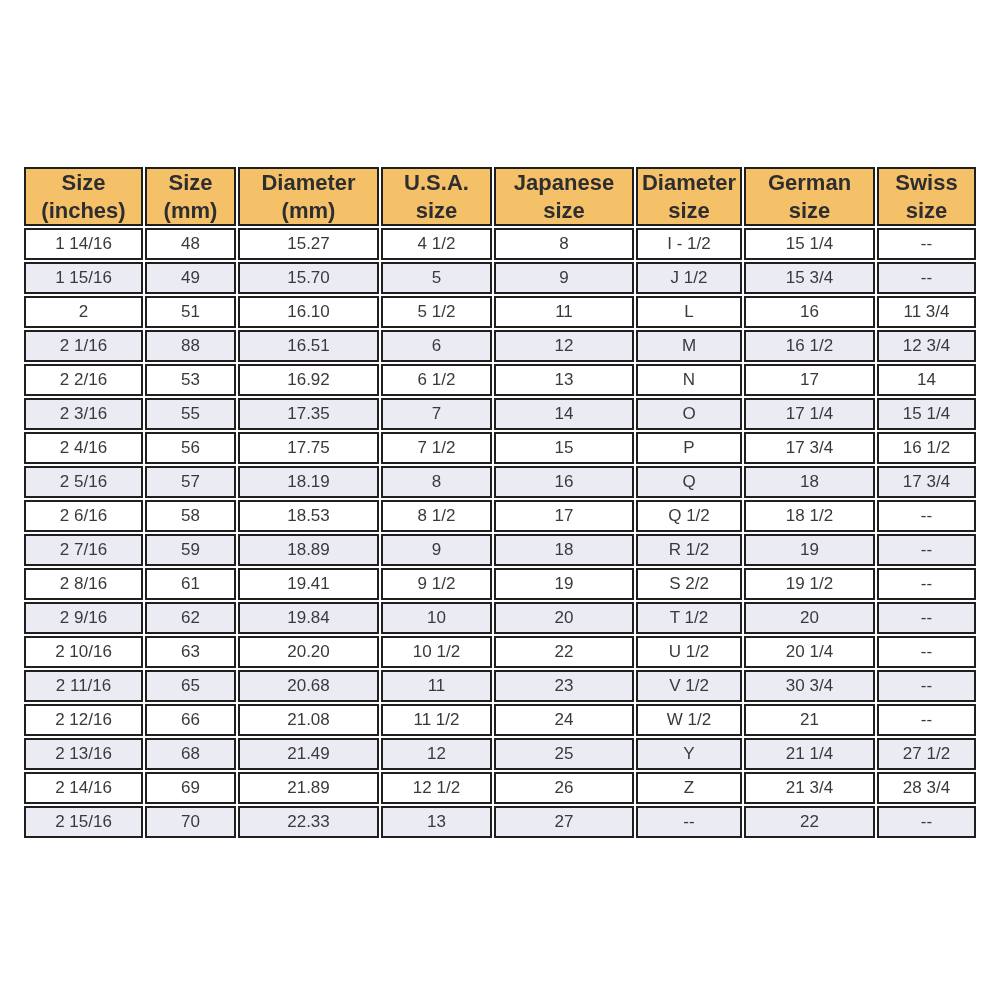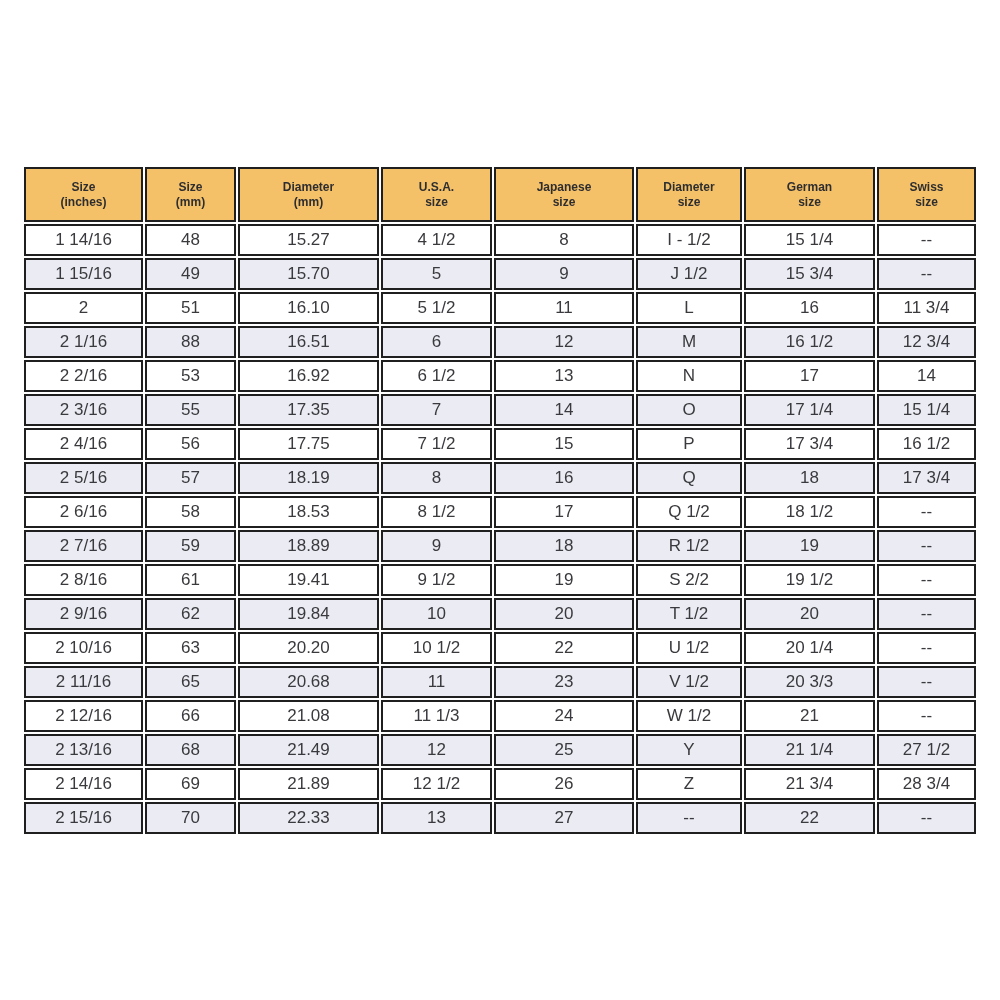--- a/index.html
+++ b/index.html
@@ -21,21 +21,21 @@
   }
   table.ring-table th, table.ring-table td{
     box-sizing:border-box;
     border:2px solid var(--border-color);
     text-align:center;vertical-align:middle;
     overflow:hidden;white-space:nowrap;
   }
   table.ring-table th{
     background:var(--header-bg);
     color:var(--header-text);
-    font-size:12px;font-weight:bold;line-height:1.25;
+    font-size:22px;font-weight:bold;line-height:1.25;
     height:55px;white-space:pre-line;
   }
   table.ring-table td{
     background:var(--row-bg);
     color:var(--text-color);
     font-size:17px;font-weight:500;
     height:32px;
   }
   table.ring-table tr.alt td{background:var(--row-alt-bg);}
   col.c0{width:119px;} col.c1{width:91px;} col.c2{width:141px;} col.c3{width:111px;}
@@ -207,28 +207,28 @@
           <td>20 1/4</td>
           <td>--</td>
         </tr>
         <tr class="alt">
           <td>2 11/16</td>
           <td>65</td>
           <td>20.68</td>
           <td>11</td>
           <td>23</td>
           <td>V 1/2</td>
-          <td>20 3/3</td>
+          <td>30 3/4</td>
           <td>--</td>
         </tr>
         <tr>
           <td>2 12/16</td>
           <td>66</td>
           <td>21.08</td>
-          <td>11 1/3</td>
+          <td>11 1/2</td>
           <td>24</td>
           <td>W 1/2</td>
           <td>21</td>
           <td>--</td>
         </tr>
         <tr class="alt">
           <td>2 13/16</td>
           <td>68</td>
           <td>21.49</td>
           <td>12</td>

